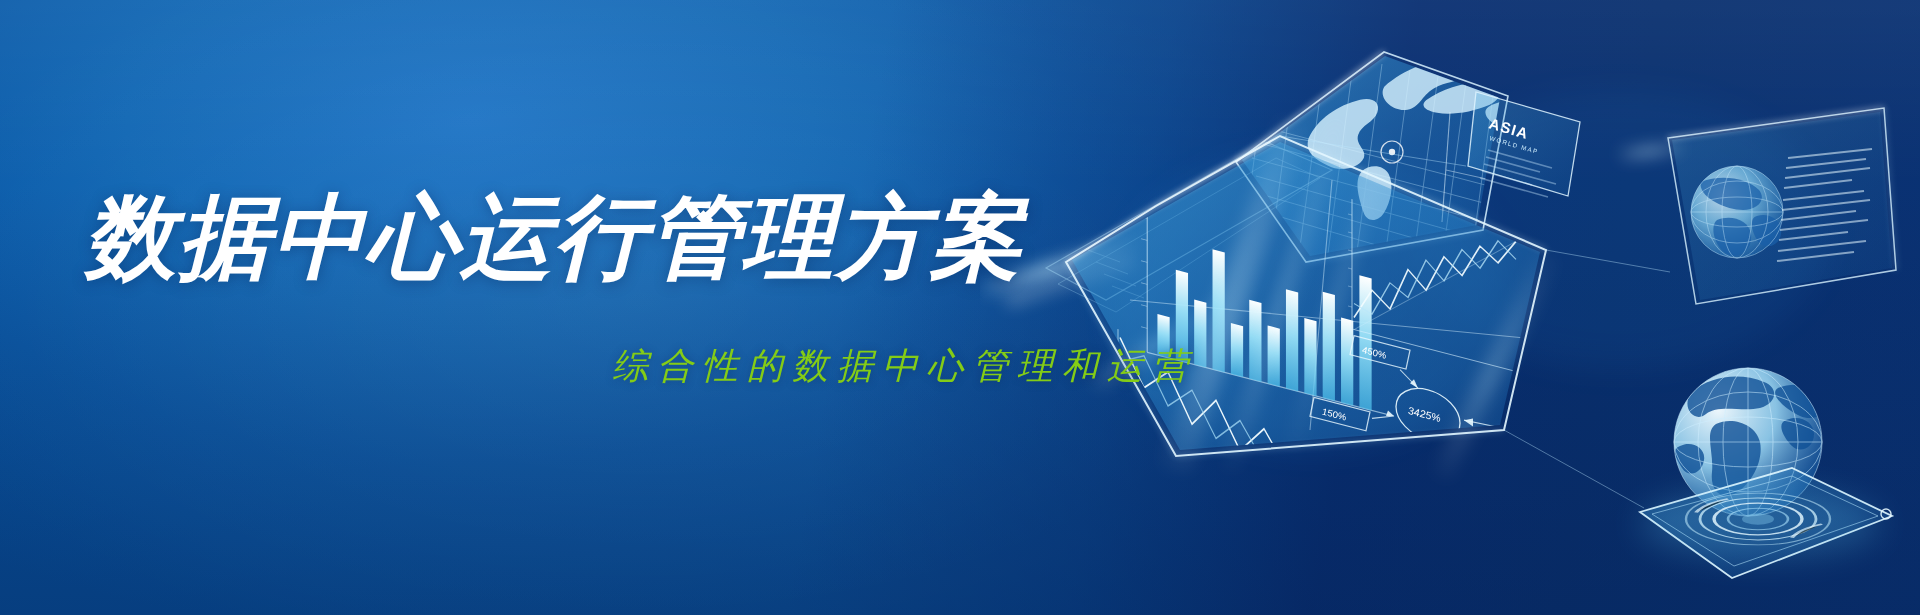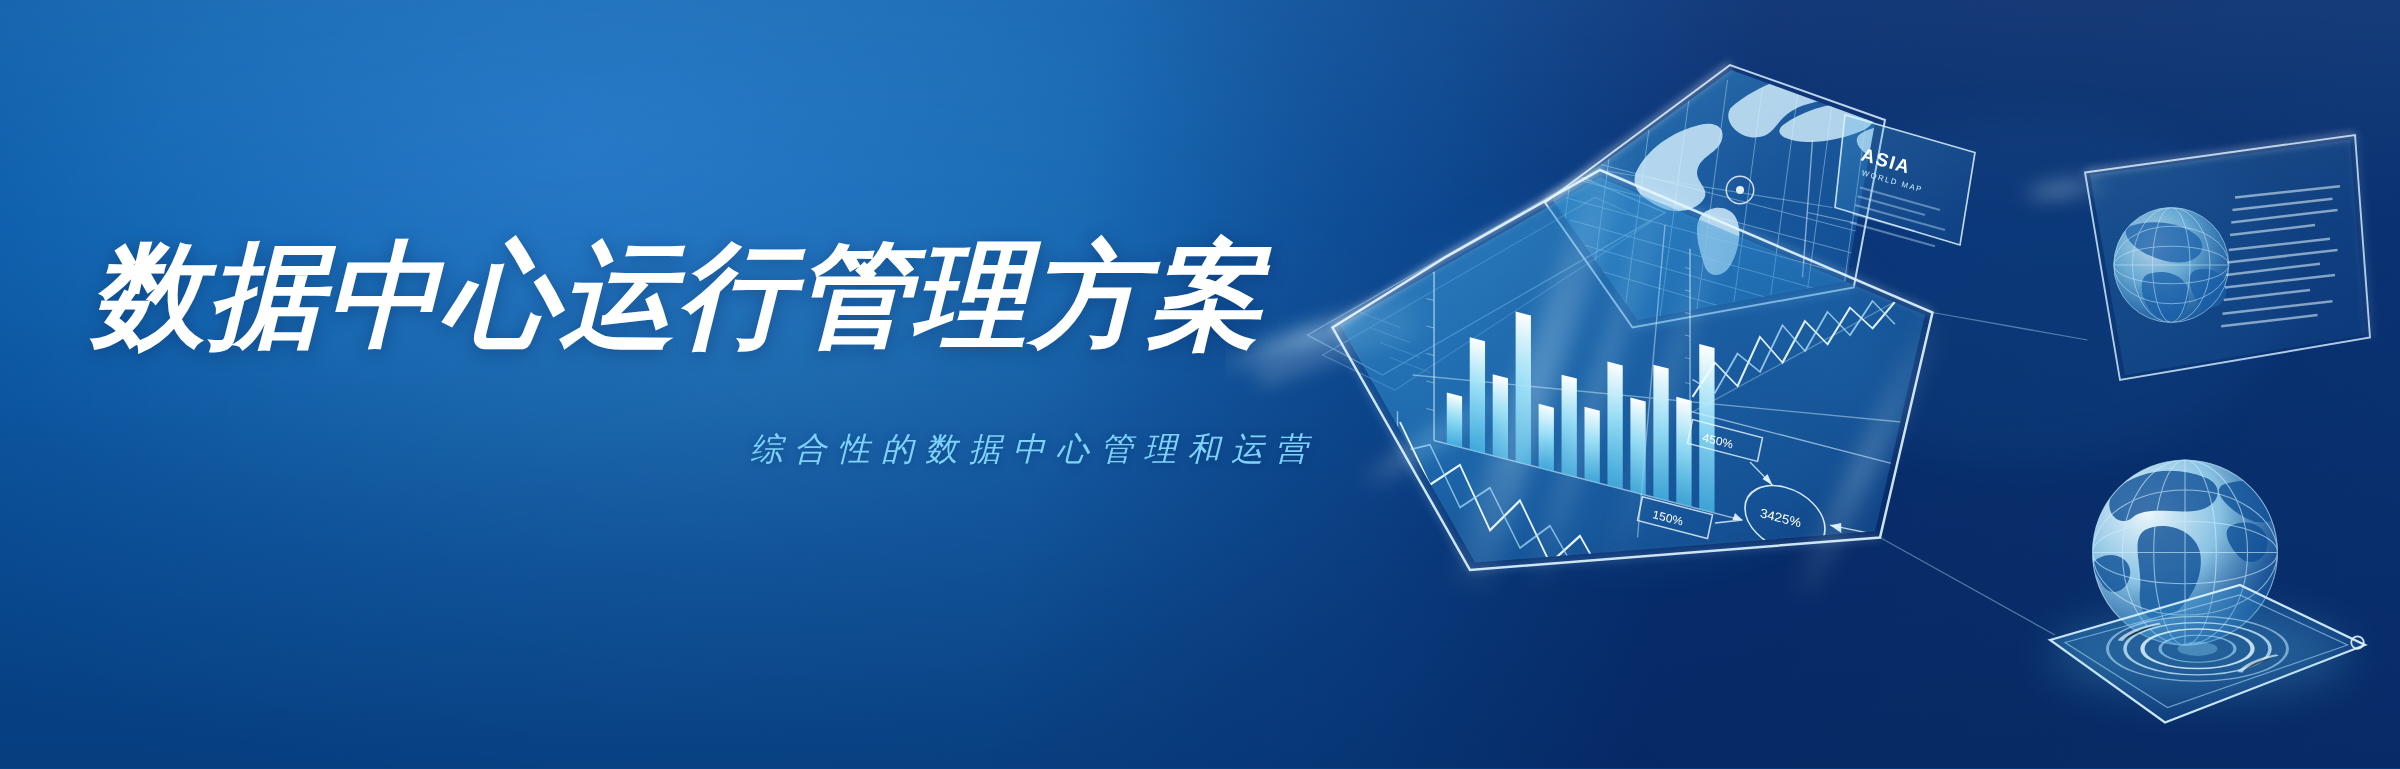--- a/index.html
+++ b/index.html
@@ -31,35 +31,35 @@
   .bg-bottomfade{
     position:absolute;inset:0;
     background:linear-gradient(180deg, rgba(255,255,255,.05) 0%, rgba(0,0,0,0) 30%, rgba(3,28,74,.30) 100%);
   }
   .bg-vignette{
     position:absolute;inset:0;
     background:radial-gradient(ellipse 1400px 700px at 640px 300px, rgba(255,255,255,.07) 0%, rgba(0,0,0,0) 55%);
   }
 
   
-  .text-block{position:absolute;left:0;top:0;width:1080px;height:615px;}
+  .text-block{position:absolute;left:12px;top:0;width:1080px;height:615px;}
   .title{
     position:absolute;left:72px;top:188px;
     font-size:92px;line-height:1.08;
     font-weight:700;font-style:italic;
     color:#ffffff;
     letter-spacing:2px;
     white-space:nowrap;
     text-shadow:0 2px 14px rgba(2,30,80,.35);
   }
   .subtitle{
     position:absolute;left:600px;top:344px;
-    font-size:26px;line-height:1.2;
+    font-size:36px;line-height:1.2;
     font-weight:300;font-style:italic;
-    color:#7dd3fc;
+    color:#84cc16;
     letter-spacing:9px;
     white-space:nowrap;
     text-shadow:0 1px 8px rgba(2,30,80,.40);
   }
 
   
   .art{position:absolute;right:0;top:0;width:940px;height:615px;}
   .art svg{display:block;width:100%;height:100%;}
 </style>
 </head>

